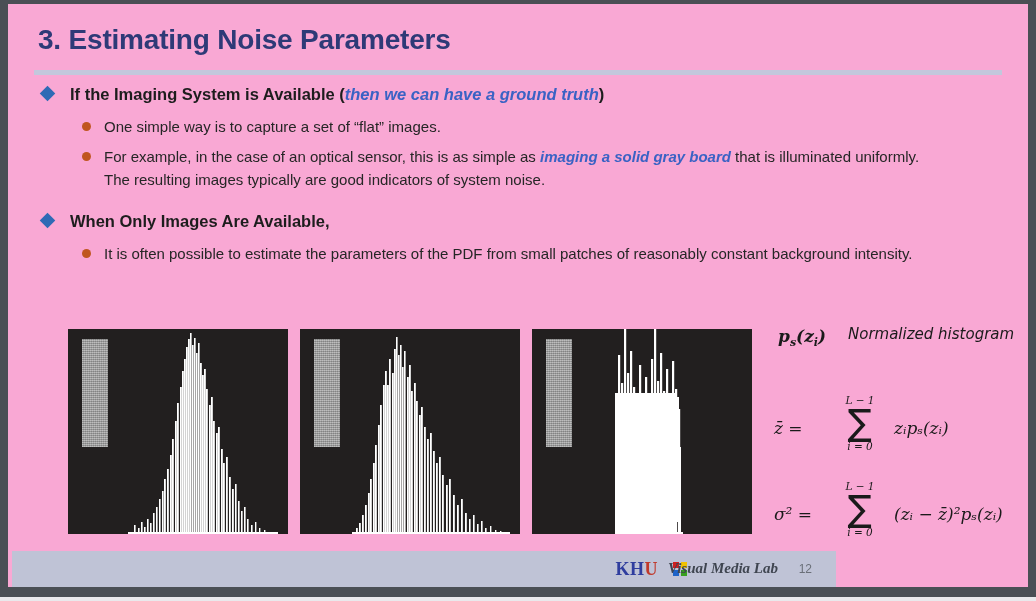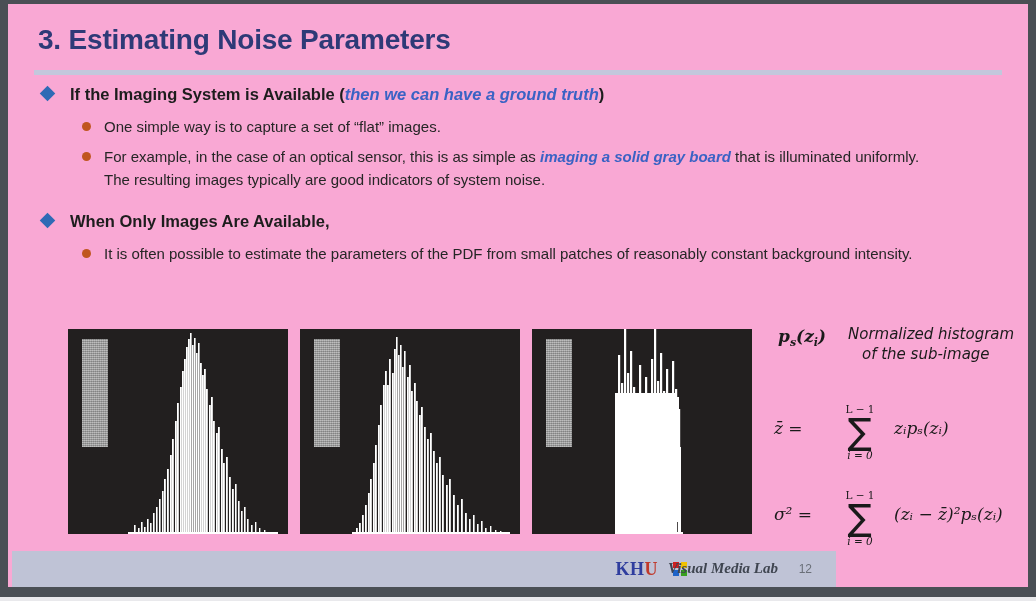--- a/index.html
+++ b/index.html
@@ -84,21 +84,21 @@
   .desc{
     position:absolute;left:82px;top:2px;width:168px;
     font-size:15px;font-style:italic;line-height:20px;
     font-family:"DejaVu Sans",sans-serif;
   }
   .desc .ln2{display:block;padding-left:14px;}
 
   .eq{position:relative;height:72px;margin-top:14px;font-size:17px;}
   .eq .lhs{position:absolute;left:8px;top:26px;font-style:italic;}
   .eq .sig-wrap{position:absolute;left:66px;top:2px;width:56px;text-align:center;}
-  .eq .lim-top{font-size:10.5px;display:block;line-height:12px;margin-top:9px;}
+  .eq .lim-top{font-size:10.5px;font-style:italic;display:block;line-height:12px;}
   .eq .sig{font-size:36px;line-height:34px;display:block;font-family:"DejaVu Sans",sans-serif;}
   .eq .lim-bot{font-size:10.5px;font-style:italic;display:block;line-height:12px;}
   .eq .rhs{position:absolute;left:128px;top:26px;font-style:italic;}
 
   
   .footer{
     position:absolute;left:4px;bottom:0;width:824px;height:36px;
     background:#bfc3d6;
     text-decoration:underline;
   }
@@ -326,21 +326,21 @@
           </svg>
         </div>
       </div>
 
     </div>
 
     <div class="math">
 
       <div class="m-row1">
         <span class="ps"><span>p</span><sub>s</sub><span>(z</span><sub>i</sub><span>)</span></span>
-        <span class="desc"><span>Normalized histogram</span><span class="ln2">of the sub-image</span></span>
+        <span class="desc"><span>Normalized histogram</span></span>
       </div>
 
       <div class="eq">
         <span class="lhs">z̄  =</span>
         <span class="sig-wrap">
           <span class="lim-top">L − 1</span>
           <span class="sig">∑</span>
           <span class="lim-bot">i = 0</span>
         </span>
         <span class="rhs">zᵢpₛ(zᵢ)</span>

